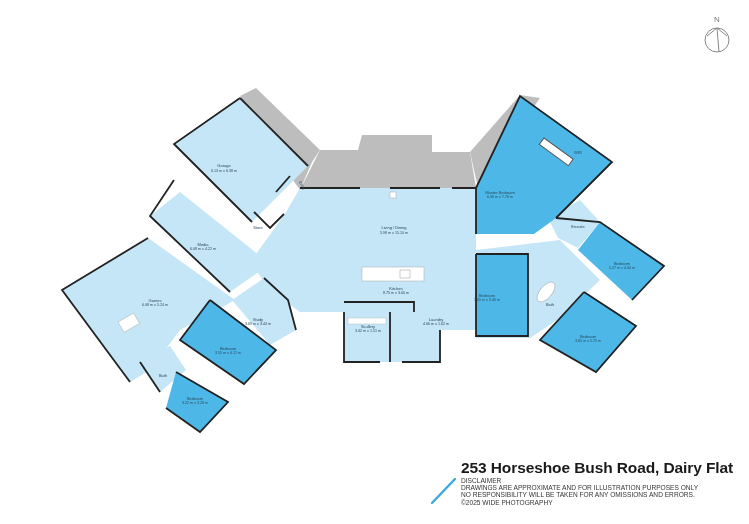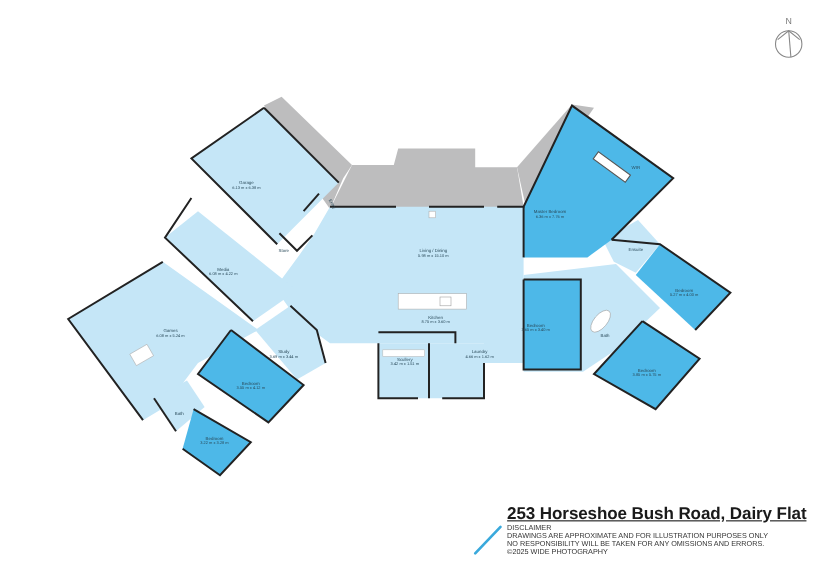--- a/index.html
+++ b/index.html
@@ -1,21 +1,21 @@
 <!DOCTYPE html>
 <html><head>
 <meta charset="utf-8">
 <style>
   html, body { margin:0; padding:0; background:#ffffff; }
   body { width:749px; height:524px; position:relative; overflow:hidden; font-family:"Liberation Sans", sans-serif; }
   #plan { position:absolute; left:0; top:0; width:749px; height:524px; }
   .room-label { font-family:"Liberation Sans", sans-serif; font-size:4px; fill:#2a4a5a; text-anchor:middle; }
   .room-dim { font-family:"Liberation Sans", sans-serif; font-size:3.6px; fill:#2a4a5a; text-anchor:middle; }
   .title-block { position:absolute; left:428px; top:459px; width:300px; }
-  .title { font-family:"Liberation Sans", sans-serif; font-weight:bold; font-size:15.5px; color:#1a1a1a; position:absolute; left:33px; top:0; white-space:nowrap; letter-spacing:-0.1px;text-decoration:underline; }
+  .title { font-family:"Liberation Sans", sans-serif; font-weight:bold; font-size:15.5px; color:#1a1a1a; position:absolute; left:33px; top:0; white-space:nowrap; letter-spacing:-0.1px; }
   .disc { font-family:"Liberation Sans", sans-serif; font-size:6.6px; line-height:7.2px; color:#333; position:absolute; left:33px; top:18px; white-space:nowrap; text-transform:uppercase; }
   .slash { position:absolute; left:0; top:18px; width:30px; height:28px; }
   .compass { position:absolute; left:702px; top:12px; width:32px; height:44px; }
 </style>
 </head>
 <body>
 
 <svg id="plan" viewBox="0 0 749 524">
 
   <g>

